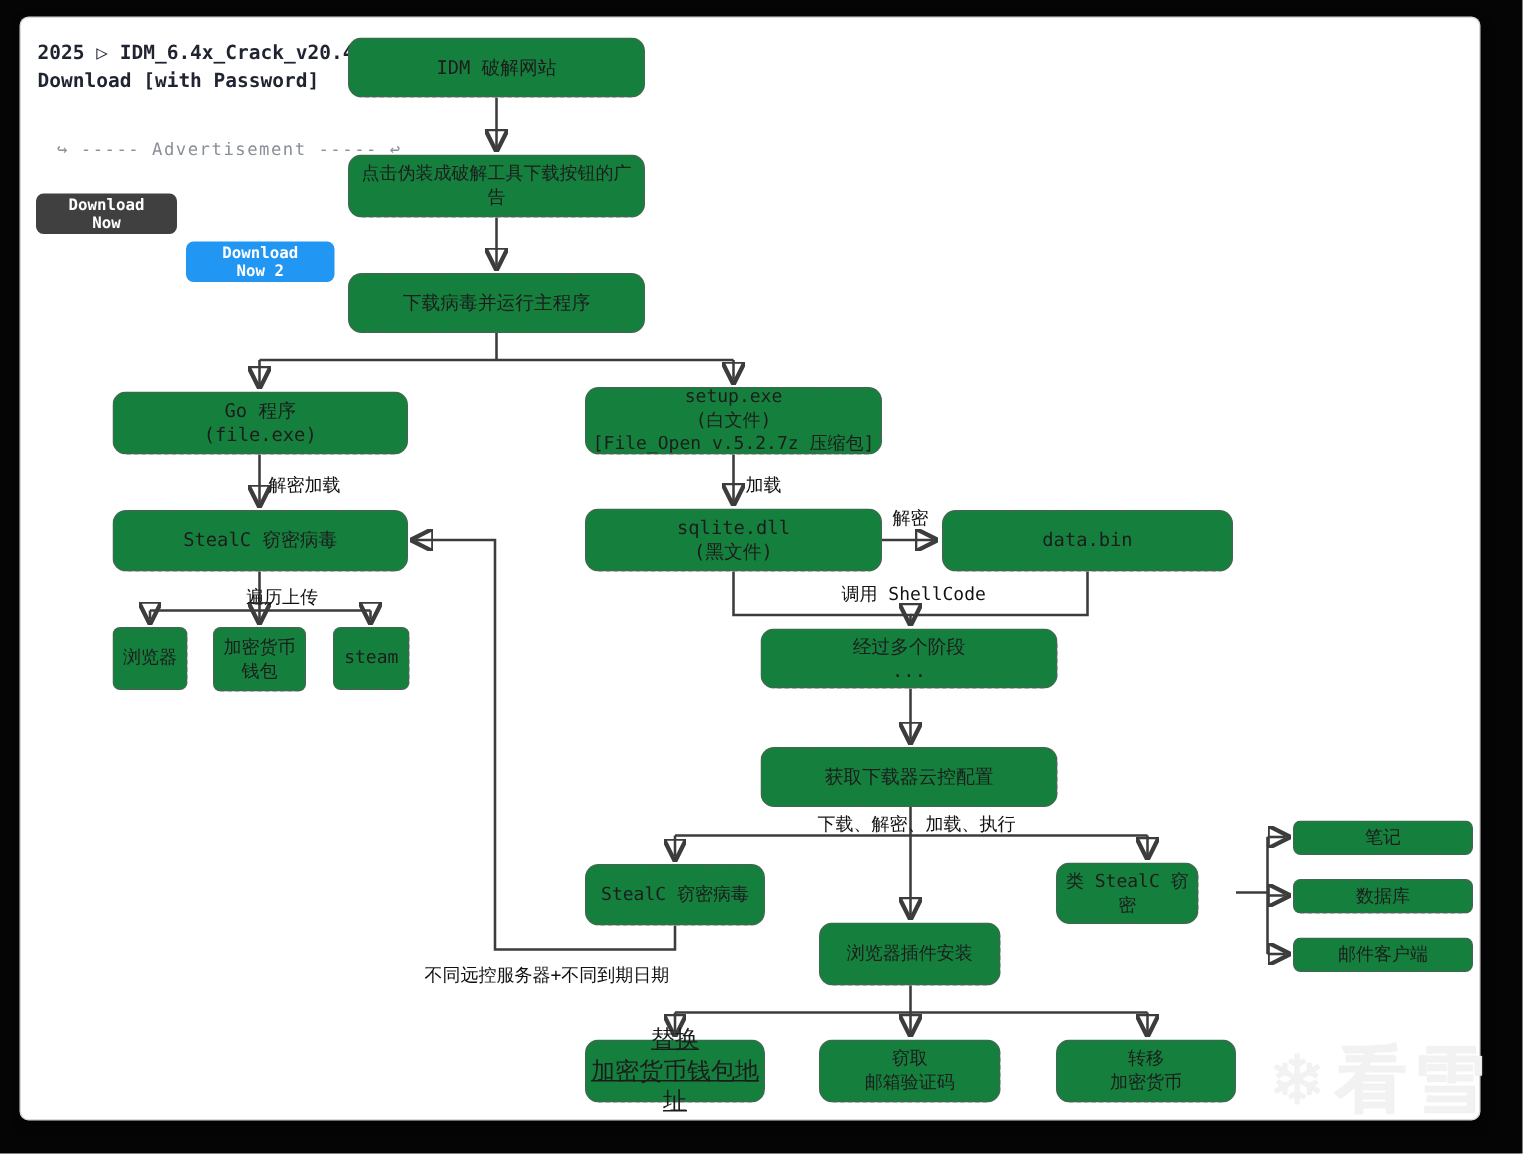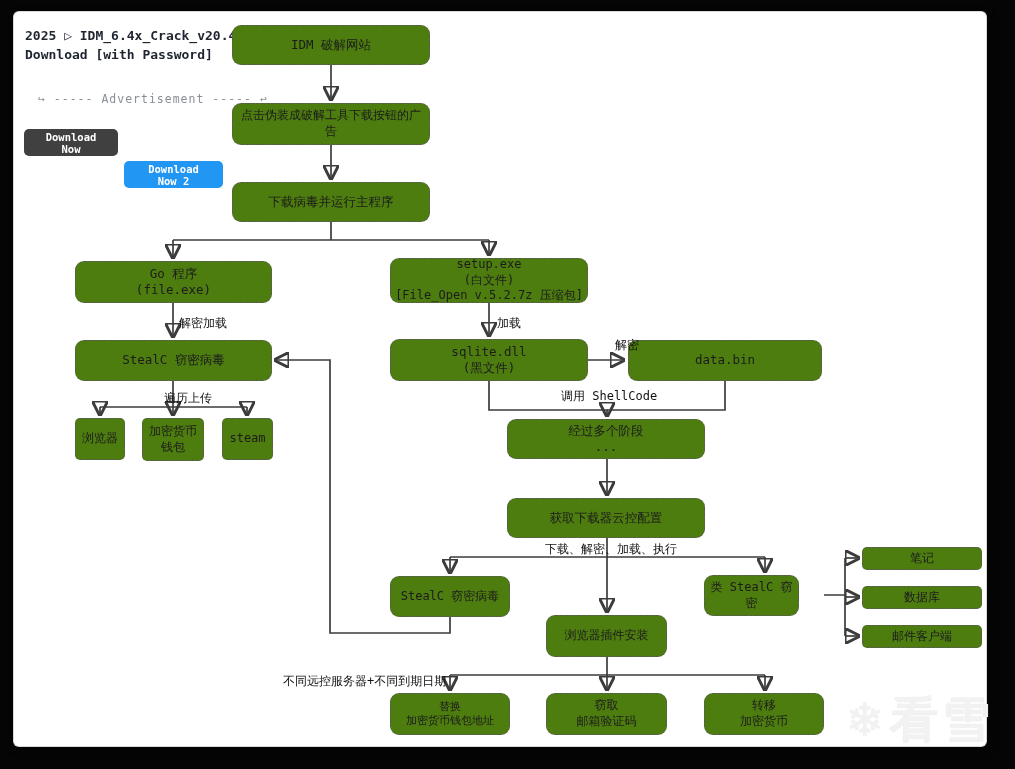--- a/index.html
+++ b/index.html
@@ -21,21 +21,21 @@
     position:absolute; height:27px; border:none; border-radius:5px;
     color:#fff; font-family:inherit; font-size:10.5px; font-weight:bold;
     display:flex; align-items:center; justify-content:center; cursor:pointer;
     padding:0 12px;
   }
   .btn-1 { left:10px; top:117px; width:94px; }
   .btn-2 { left:110px; top:117px; width:99px;margin-top:32px; }
   
   .node {
     position:absolute; border:1.5px dashed #5a5a5a; border-radius:9px;
-    background:#4d7c0f; color:#1c1c1c;
+    background:#15803d; color:#1c1c1c;
     display:flex; align-items:center; justify-content:center; text-align:center;
     font-size:12.5px; line-height:1.3; white-space:pre-line; padding:2px 3px;
     z-index:2;
   }
   .node.small { border-radius:5px; font-size:12px; }
   .n-idm            { left:218px; top:13px;  width:198px; height:40px; }
   .n-adclick        { left:218px; top:91px;  width:198px; height:42px; font-size:12px; }
   .n-runmain        { left:218px; top:170px; width:198px; height:40px; }
   .n-go             { left:61px;  top:249px; width:197px; height:42px; }
   .n-setup          { left:376px; top:246px; width:198px; height:45px; font-size:12px; }
@@ -46,32 +46,32 @@
   .n-wallet         { left:128px; top:406px; width:62px;  height:43px; font-size:12px; }
   .n-steam          { left:208px; top:406px; width:51px;  height:42px; font-size:12px; }
   .n-multistage     { left:493px; top:407px; width:198px; height:40px; }
   .n-cloudcfg       { left:493px; top:486px; width:198px; height:40px; }
   .n-stealc2        { left:376px; top:564px; width:120px; height:41px; font-size:12px; }
   .n-plugin         { left:532px; top:603px; width:121px; height:42px; font-size:12px; }
   .n-stealclike     { left:690px; top:563px; width:95px; height:41px; font-size:12px; }
   .n-notes          { left:848px; top:535px; width:120px; height:23px; }
   .n-db             { left:848px; top:574px; width:120px; height:23px; }
   .n-mail           { left:848px; top:613px; width:120px; height:23px; }
-  .n-replace        { left:376px; top:681px; width:120px; height:42px; font-size:11px; }
+  .n-replace        { left:376px; top:681px; width:120px; height:42px; font-size:16px;text-decoration:underline; }
   .n-stealmail      { left:532px; top:681px; width:121px; height:42px; font-size:12px; }
   .n-transfer       { left:690px; top:681px; width:120px; height:42px; font-size:12px; }
   
   .elabel { position:absolute; color:#111; font-size:12px; white-space:nowrap; z-index:3; }
   .l-decryptload { left:165px; top:303px; }
   .l-load        { left:483px; top:303px; }
-  .l-decrypt     { left:581px; top:325px;margin-left:20px; }
+  .l-decrypt     { left:581px; top:325px; }
   .l-shellcode   { left:547px; top:376px; }
   .l-traverse    { left:150px; top:378px; }
   .l-dlexec      { left:531px; top:529px; }
-  .l-c2note      { left:269px; top:630px;margin-top:31px; }
+  .l-c2note      { left:269px; top:630px; }
   
   svg.wires { position:absolute; left:0; top:0; z-index:1; }
   svg.wires path { fill:none; stroke:#3c3c3c; stroke-width:1.7px; }
   
   .watermark {
     position:absolute; right:-8px; bottom:-6px; display:flex; align-items:center; gap:6px;
     color:#f2f2f2; text-shadow:0 0 1px #e0e0e0; z-index:0;
     font-family:"DejaVu Sans","Liberation Sans",sans-serif; font-weight:bold;
   }
   .watermark .wm-icon { font-size:46px; }

